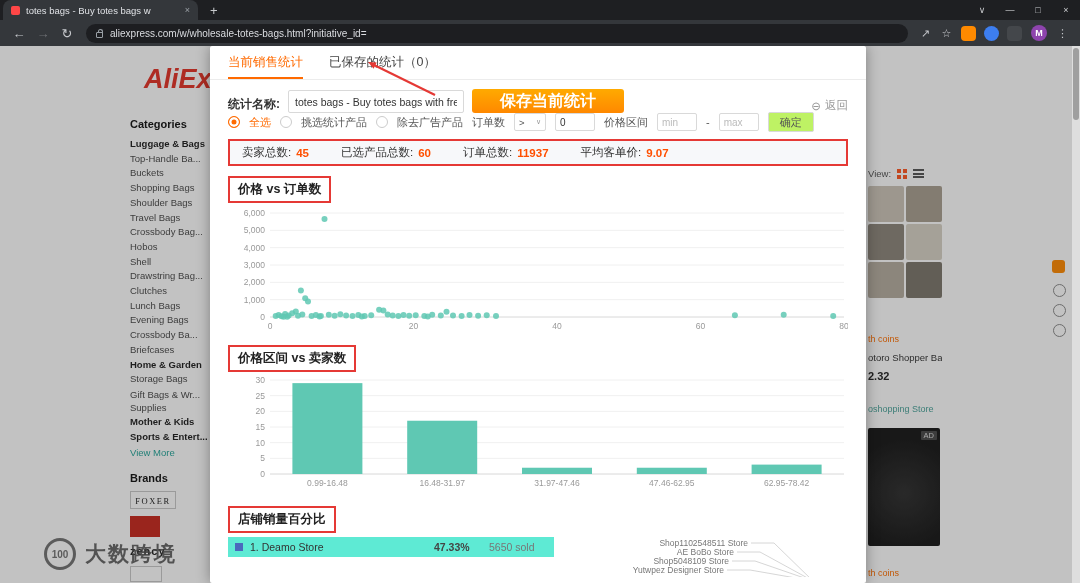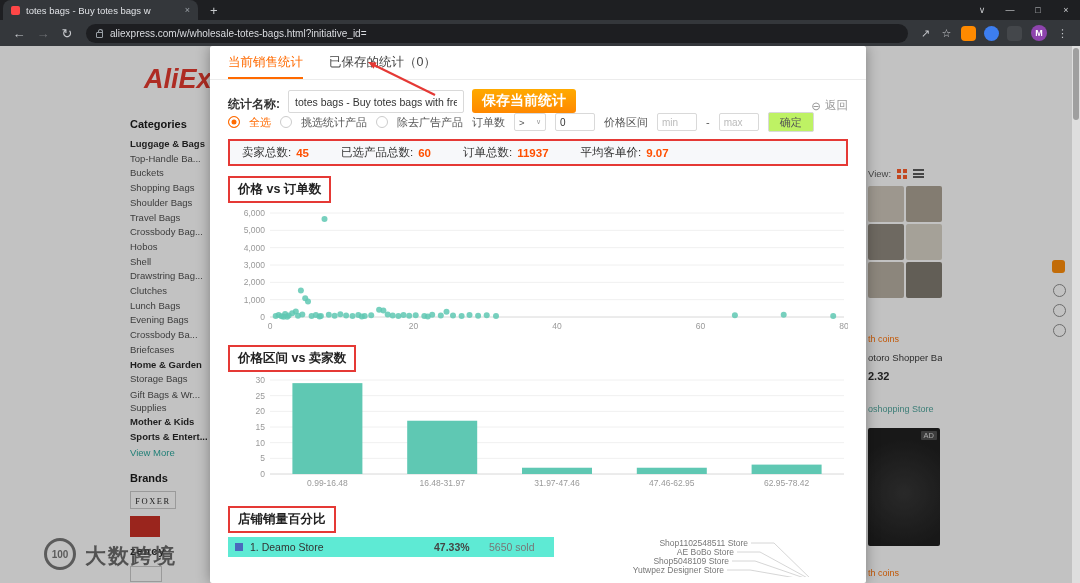--- a/index.html
+++ b/index.html
@@ -62,35 +62,35 @@
   .coins2{position:absolute;left:868px;top:522px;font-size:9px;color:#ff6f00}
 
   .float-orange{position:absolute;left:1052px;top:214px;width:13px;height:13px;background:#ff8a00;border-radius:3px}
   .float-ic{position:absolute;left:1053px;width:13px;height:13px;border:1.5px solid #8a8a8a;border-radius:50%}
   .f1{top:238px}.f2{top:258px}.f3{top:278px}
 
   .dim{position:absolute;inset:0;background:rgba(28,28,30,.27);z-index:8}
   .scrollbar{position:absolute;right:0;top:0;width:8px;height:537px;background:#dedede;z-index:11}
   .scroll-thumb{width:6px;height:72px;margin:2px 1px 0;background:#9f9f9f;border-radius:3px}
 
-  .watermark{position:absolute;left:44px;top:492px;display:flex;align-items:flex-end;gap:9px;z-index:12;opacity:.85}
+  .watermark{position:absolute;left:44px;top:492px;display:flex;align-items:center;gap:9px;z-index:12;opacity:.85}
   .wm-circle{width:32px;height:32px;border:3px solid #4a4a4a;border-radius:50%;color:#4a4a4a;font-size:10px;font-weight:bold;text-align:center;line-height:27px}
   .wm-text{font-size:21px;font-weight:bold;color:#3f3f3f;letter-spacing:2px}
 
   
   .modal{position:absolute;left:210px;top:46px;width:656px;height:537px;background:#fff;z-index:20;box-shadow:0 0 14px rgba(0,0,0,.35);border-radius:2px;overflow:hidden}
   .ptabs{display:flex;gap:26px;padding:0 18px;border-bottom:1px solid #ececec;height:34px}
   .ptab{font-size:12.5px;color:#444;line-height:33px}
   .ptab.active{color:#ff6a00;border-bottom:2px solid #ff6a00}
   .anno-arrow{position:absolute;left:140px;top:4px;width:100px;height:56px;z-index:5;pointer-events:none}
 
   .name-row{display:flex;align-items:flex-end;gap:8px;padding:0 18px;margin-top:9px;height:24px}
   .name-label{font-size:12px;font-weight:bold;color:#333;white-space:nowrap}
   .name-input{width:176px;height:23px;border:1px solid #d9d9d9;border-radius:2px;font-size:10.5px;color:#333;padding:0 6px;font-family:inherit}
-  .save-btn{height:24px;background:linear-gradient(#ffaa00,#ff8800);color:#fff;border:none;border-radius:3px;font-size:14px;font-weight:bold;padding:0 10px;font-family:inherit}
+  .save-btn{height:24px;background:linear-gradient(#ffaa00,#ff8800);color:#fff;border:none;border-radius:3px;font-size:16px;font-weight:bold;padding:0 28px;font-family:inherit}
   .back-link{margin-left:auto;display:flex;align-items:center;gap:4px;color:#999;font-size:11.5px}
 
   .filter-row{display:flex;align-items:center;gap:9px;padding:0 18px;height:18px;font-size:11px;color:#555;white-space:nowrap}
   .radio{width:12px;height:12px;border-radius:50%;border:1px solid #ccc;background:#fff;flex:0 0 auto}
   .radio.on{border-color:#ff6a00;background:#ff6a00;box-shadow:inset 0 0 0 2.5px #fff}
   .rlabel.on{color:#ff6a00}
   .mini-select{width:32px;height:18px;border:1px solid #d9d9d9;border-radius:2px;font-size:9.5px;color:#555;display:flex;align-items:center;justify-content:space-between;padding:0 4px}
   .mini-select .car{font-size:7px;color:#999}
   .mini-input{width:40px;height:18px;border:1px solid #d9d9d9;border-radius:2px;font-size:10px;color:#333;padding:0 4px;font-family:inherit}
   .mini-input::placeholder{color:#bbb}

